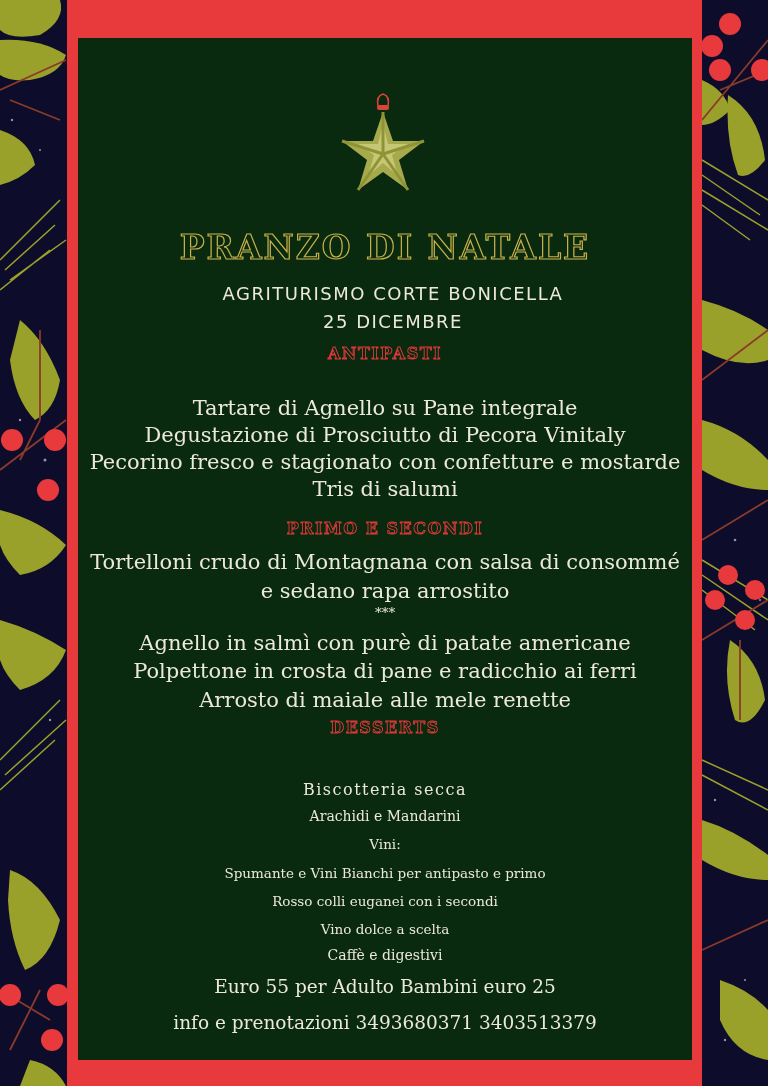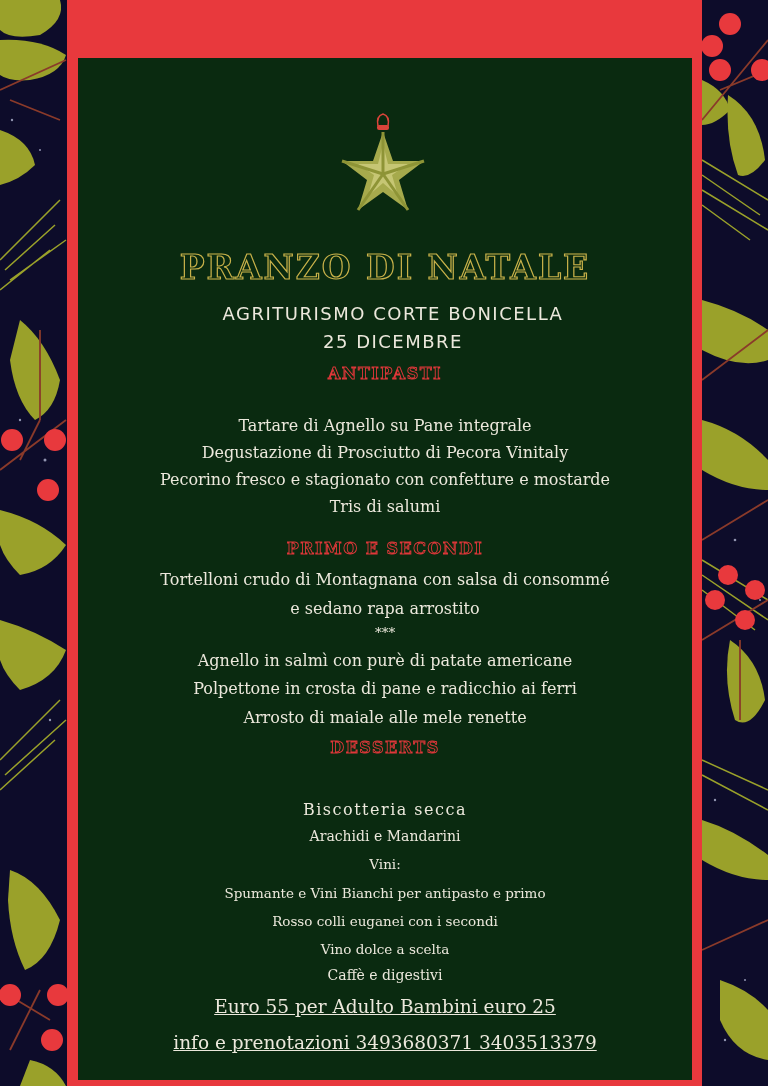--- a/index.html
+++ b/index.html
@@ -11,21 +11,20 @@
   .pattern { position: absolute; top: 0; bottom: 0; width: 768px; left: 0; }
   .frame {
     position: absolute; left: 67px; top: 0; width: 635px; height: 1086px;
     background: #e8393d;
   }
   .panel {
     position: absolute; left: 78px; top: 38px; width: 614px; height: 1022px;
     background: #0a2a10;
     color: #ece8dc;
     text-align: center;
-    margin-top: 20px;
   }
   .star { position: absolute; left: 260px; top: 54px; width: 90px; height: 110px; }
   .title {
     position: absolute; left: 0; right: 0; top: 190px;
     font-family: "DejaVu Serif", serif; font-size: 33px; letter-spacing: 2px;
     color: transparent; -webkit-text-stroke: 1.2px #c9b24a;
     font-weight: bold;
   }
   .subtitle {
     position: absolute; left: 0; right: 0;
@@ -33,27 +32,27 @@
     color: #ece8dc;
     padding-left: 16px;
   }
   .section {
     position: absolute; left: 0; right: 0;
     font-family: "DejaVu Serif", serif; font-size: 16px; letter-spacing: 1.5px; font-weight: bold;
     color: transparent; -webkit-text-stroke: 0.9px #e0373a;
   }
   .item {
     position: absolute; left: 0; right: 0;
-    font-family: "DejaVu Serif", serif; font-size: 16px; color: #ece8dc;
+    font-family: "DejaVu Serif", serif; font-size: 21px; color: #ece8dc;
     white-space: nowrap;
   }
   .item.wide { letter-spacing: 1.5px; font-size: 16px; }
   .item.small { font-size: 13.5px; }
   .item.med { font-size: 14px; }
-  .item.big { font-size: 18.5px; text-decoration: underline; }
+  .item.big { font-size: 18.5px; }
 </style>
 </head>
 <body>
 
 <svg class="pattern" viewBox="0 0 768 1086" width="768" height="1086" xmlns="http://www.w3.org/2000/svg">
   <rect width="768" height="1086" fill="#0d0c2a"></rect>
 
   <g fill="#c8cde8" opacity="0.7">
     <circle cx="12" cy="120" r="1.2"></circle>
       <circle cx="40" cy="150" r="1"></circle>

